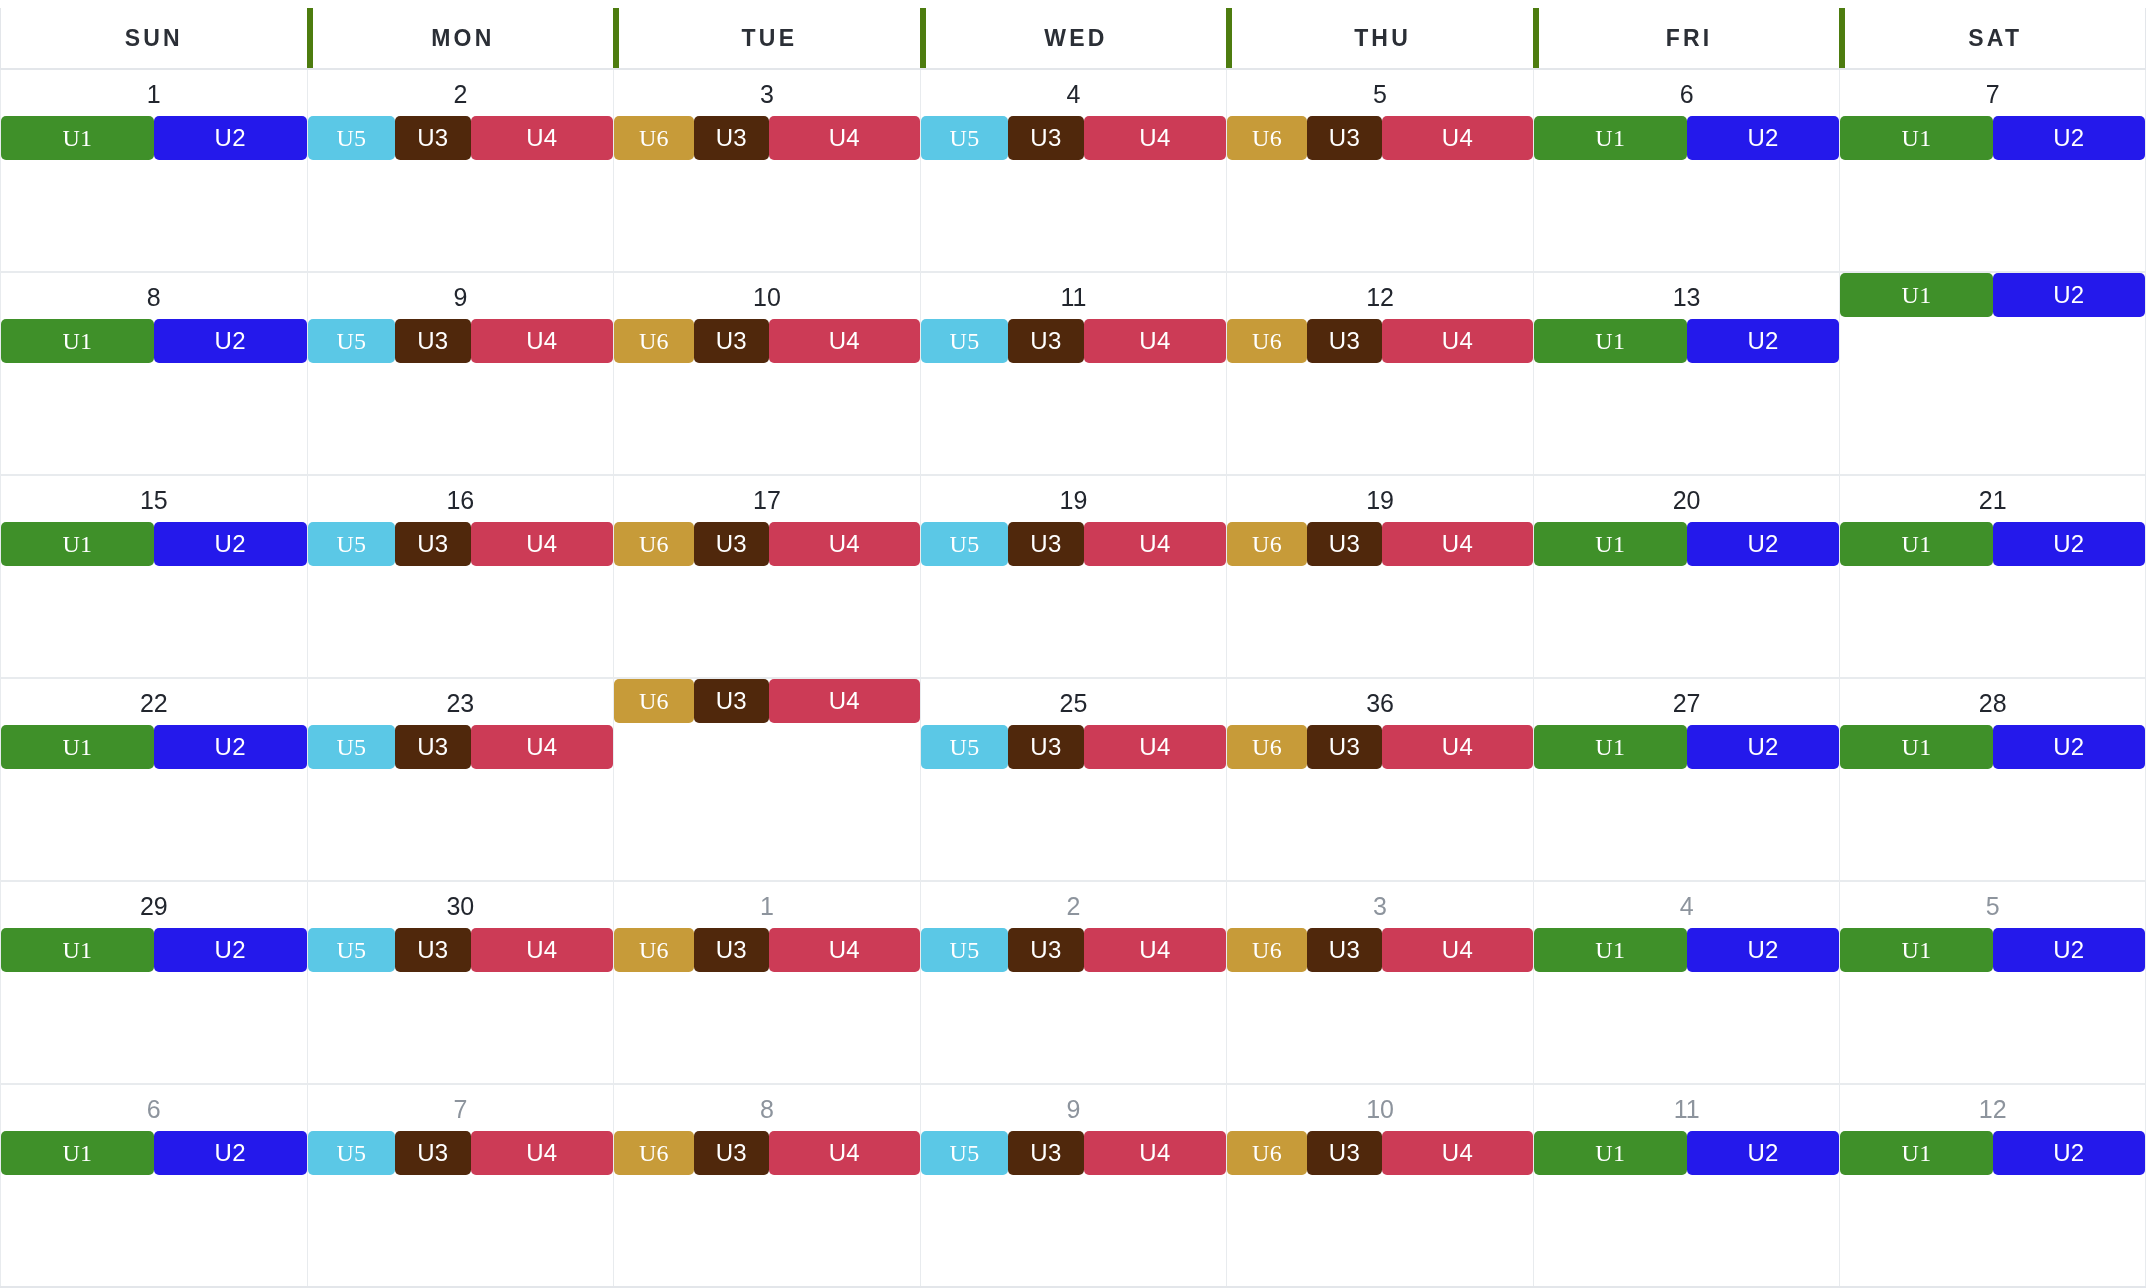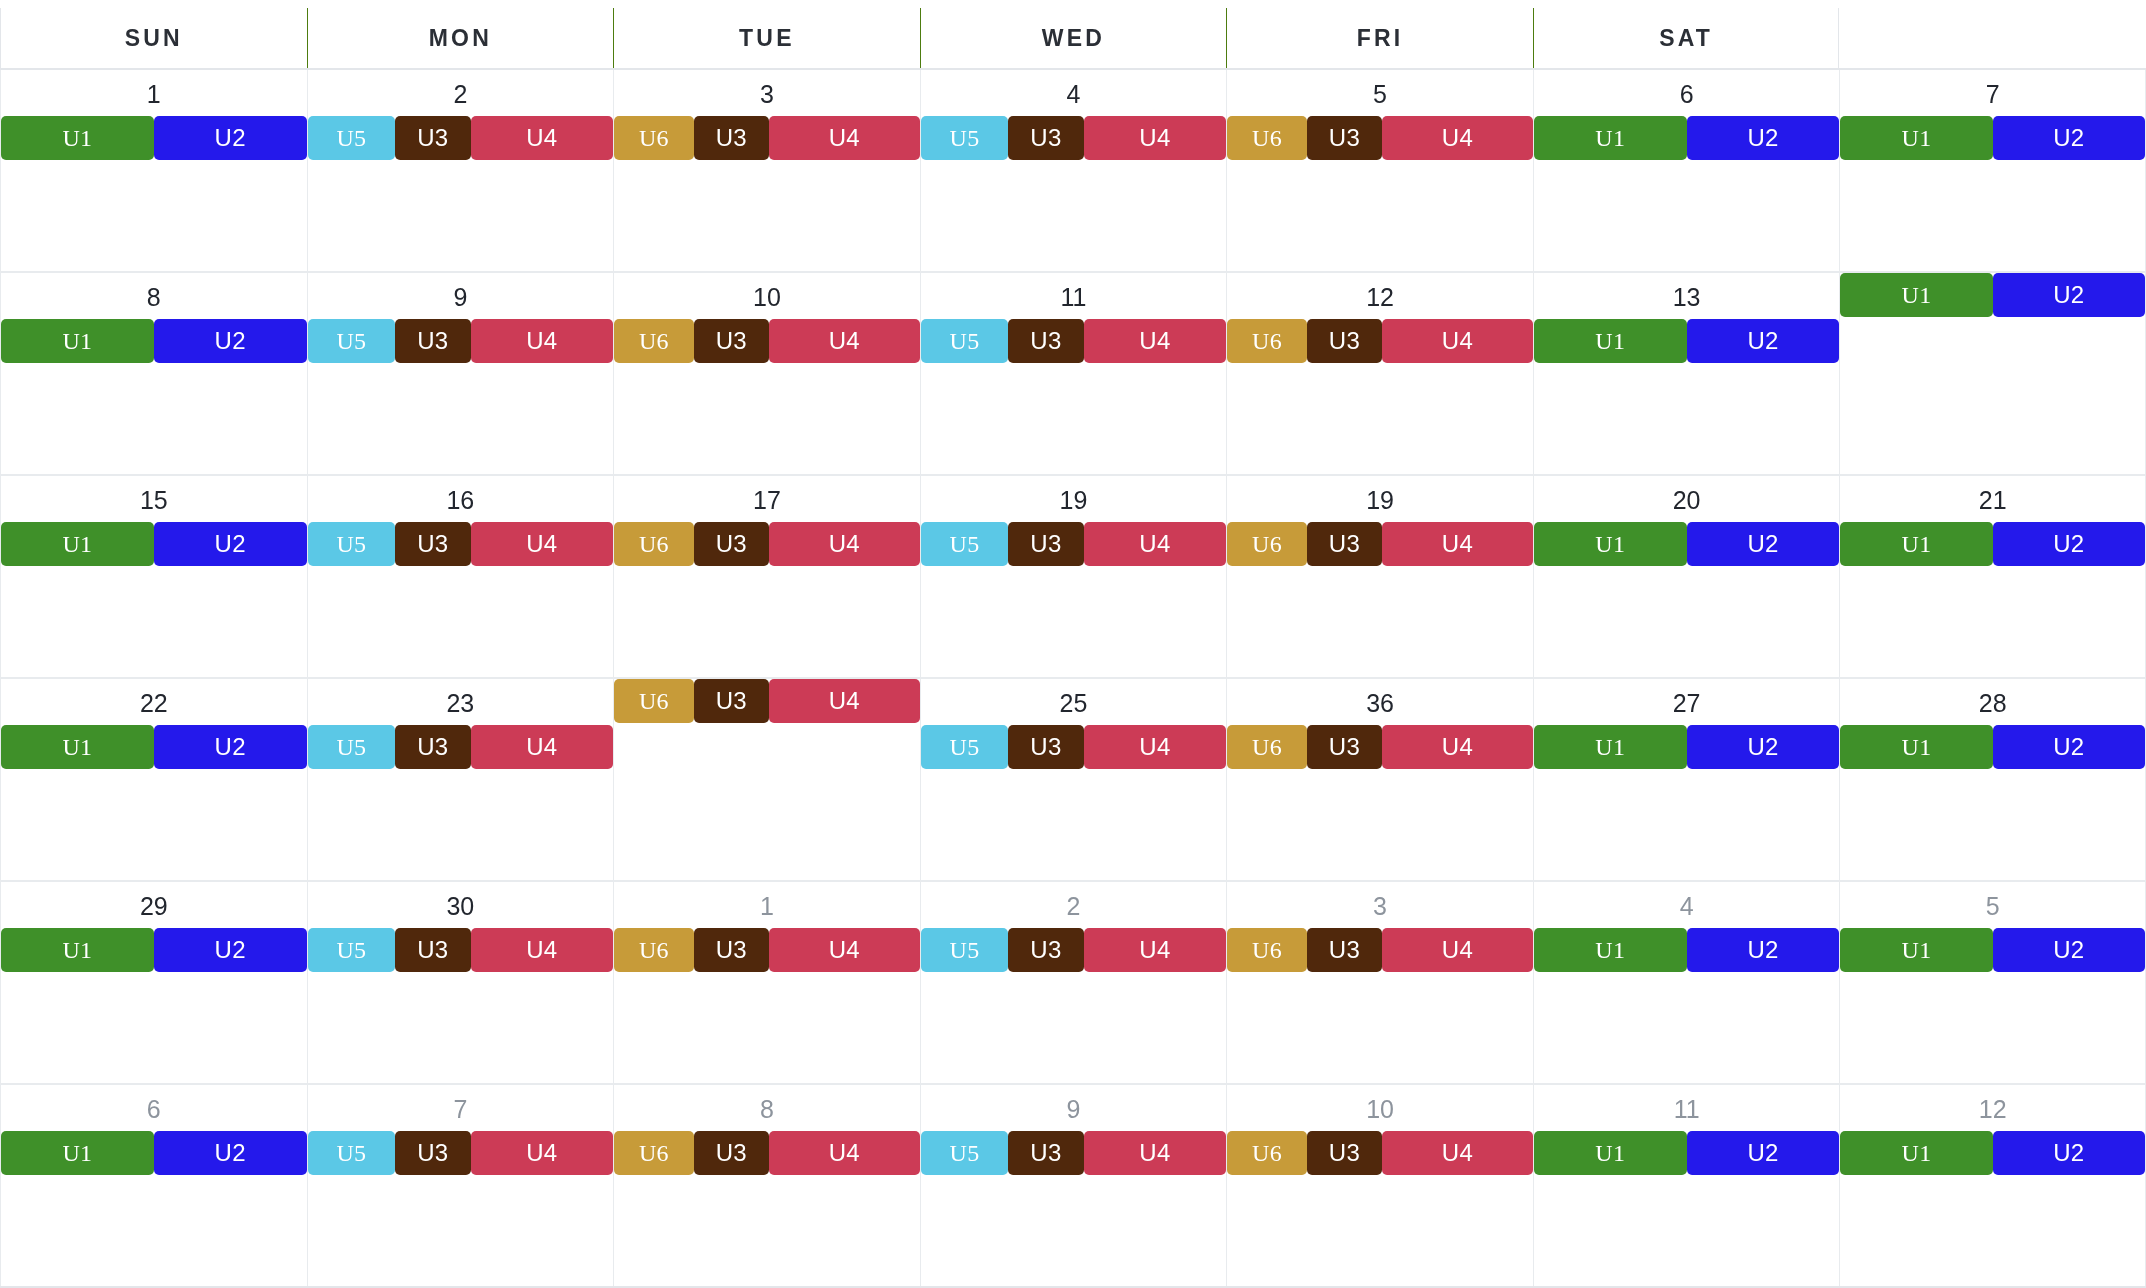--- a/index.html
+++ b/index.html
@@ -28,21 +28,21 @@
     grid-template-columns: repeat(7, 1fr);
     height: 62px;
     flex: 0 0 62px;
     border-bottom: 2px solid #e3e6ea;
     margin: 8px 0 0 0;
   }
   .weekday-cell {
     display: flex;
     align-items: center;
     justify-content: center;
-    border-left: 1px solid #4d7c0f;
+    border-left: 6px solid #4d7c0f;
     font-size: 23px;
     font-weight: bold;
     letter-spacing: 3.2px;
     color: #2b2f36;
   }
   .weekday-cell:first-child { border-left: 1px solid #e3e6ea; }
   .weekday-cell:last-child  { border-right: 1px solid #e3e6ea; }
 
   
   .weeks {
@@ -118,20 +118,21 @@
 </head>
 <body>
 
 <div id="calendar">
 
   <div class="weekday-header">
       <div class="weekday-cell">SUN</div>
       <div class="weekday-cell">MON</div>
       <div class="weekday-cell">TUE</div>
       <div class="weekday-cell">WED</div>
+      <div class="weekday-cell">THU</div>
       <div class="weekday-cell">FRI</div>
       <div class="weekday-cell">SAT</div>
     </div>
 
   <div class="weeks">
       <div class="week-row">
         <div class="day-cell">
           <div class="day-number">1</div>
           <div class="events-strip">
             <div class="event-bar" style="background: rgb(63, 144, 41); flex: 1 1 0px;">U1</div>

